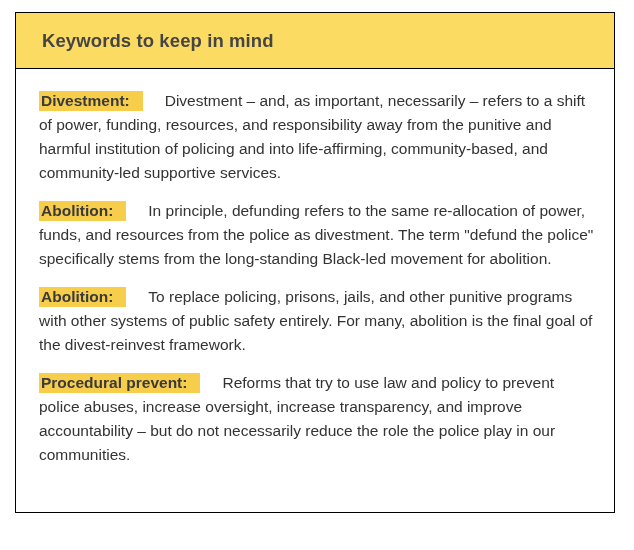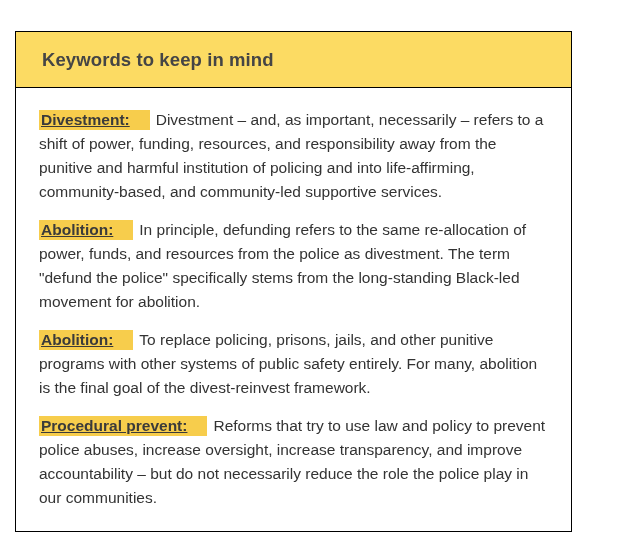--- a/index.html
+++ b/index.html
@@ -12,22 +12,22 @@
   }
   .stage {
     position: relative;
     width: 634px;
     height: 550px;
     overflow: hidden;
   }
   .card {
     position: absolute;
     left: 15px;
-    top: 31px;
-    width: 557px;
+    top: 12px;
+    width: 600px;
     height: 501px;
     box-sizing: border-box;
     border: 1.5px solid var(--border, #000);
     background: #ffffff;
   }
   .card-header {
     box-sizing: border-box;
     height: 56px;
     background: var(--header-bg, #fcdb63);
     border-bottom: 1.5px solid var(--border, #000);
@@ -49,23 +49,22 @@
     margin: 0 0 14px 0;
     font-size: 15.5px;
     line-height: 24px;
     color: var(--text-color, #333333);
     max-width: 558px;
   }
   .kw-term {
     font-weight: bold;
     background: var(--highlight-bg, #f7cd4c);
     color: var(--term-color, #3a3a3a);
-    padding: 1px 20px 2px 2px;
-    margin-right: 6px;
-    text-decoration: underline;
+    padding: 1px 13px 2px 2px;
+    margin-right: 22px;
   }
 </style>
 </head>
 <body>
 
 <div class="stage">
   <div class="card">
     <div class="card-header">
       <span class="card-title">Keywords to keep in mind</span>
     </div>

